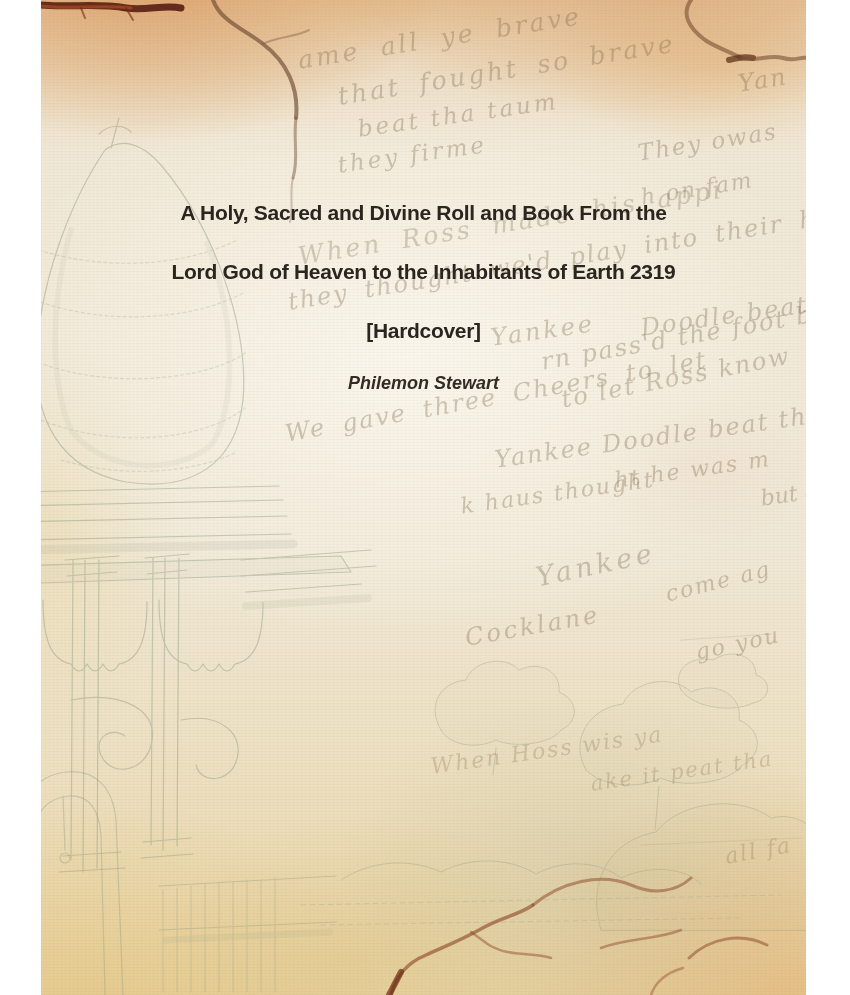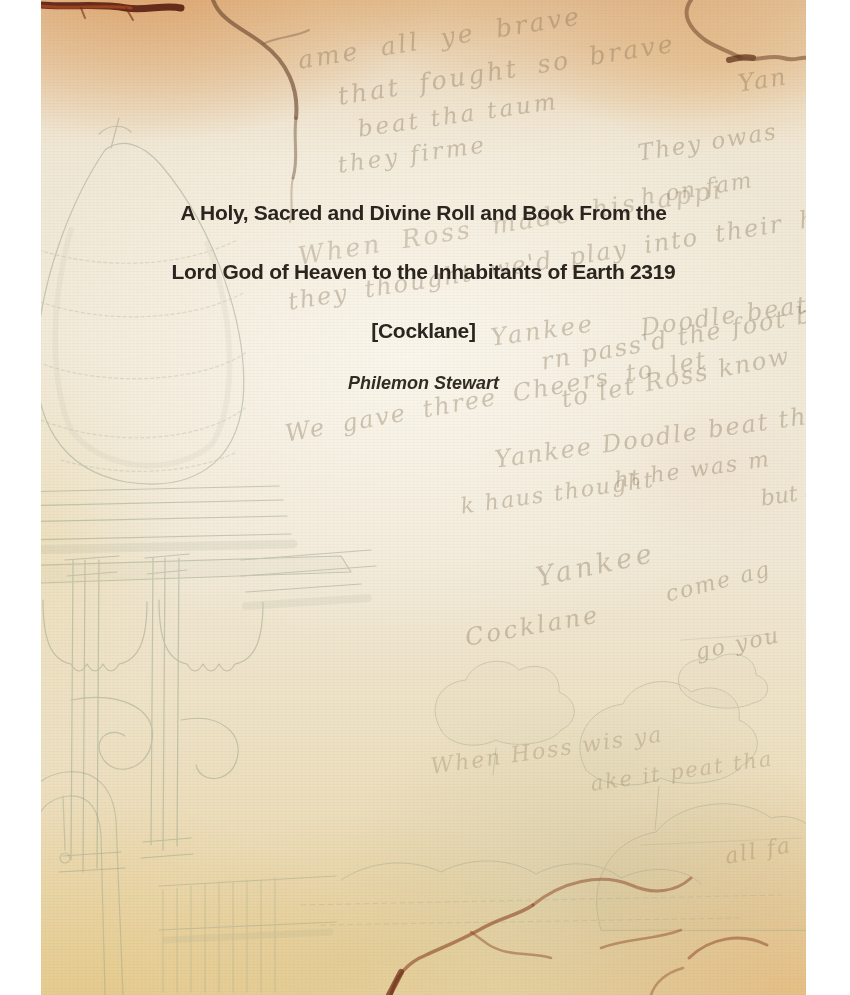--- a/index.html
+++ b/index.html
@@ -166,18 +166,18 @@
     <span class="hw hw21">Cocklane</span>
     <span class="hw hw22">go you</span>
     <span class="hw hw23">When Hoss wis ya</span>
     <span class="hw hw24">ake it peat tha</span>
     <span class="hw hw25">all fa</span>
   </div>
 
   <div class="title-block">
     <span class="title-line">A Holy, Sacred and Divine Roll and Book From the</span>
     <span class="title-line">Lord God of Heaven to the Inhabitants of Earth 2319</span>
-    <span class="title-line">[Cocklane]</span>
+    <span class="title-line">[Hardcover]</span>
   </div>
 
   <div class="author">Philemon Stewart</div>
 
 </div>
 
 </body></html>

